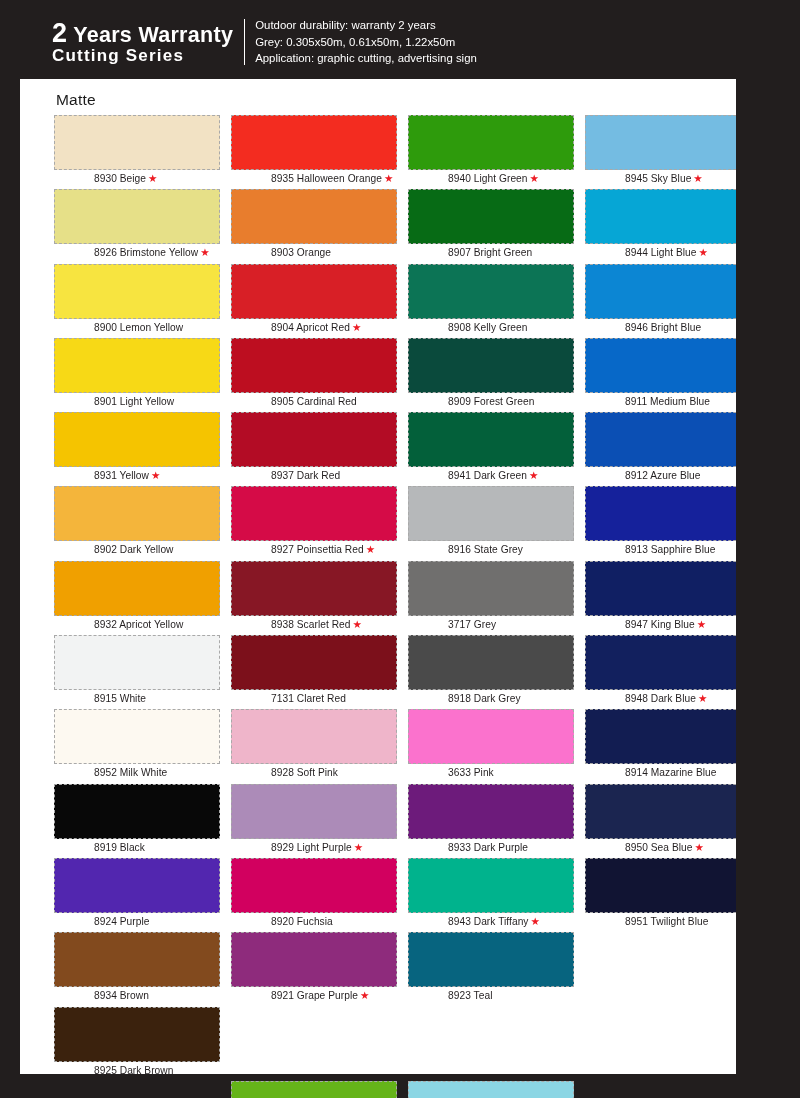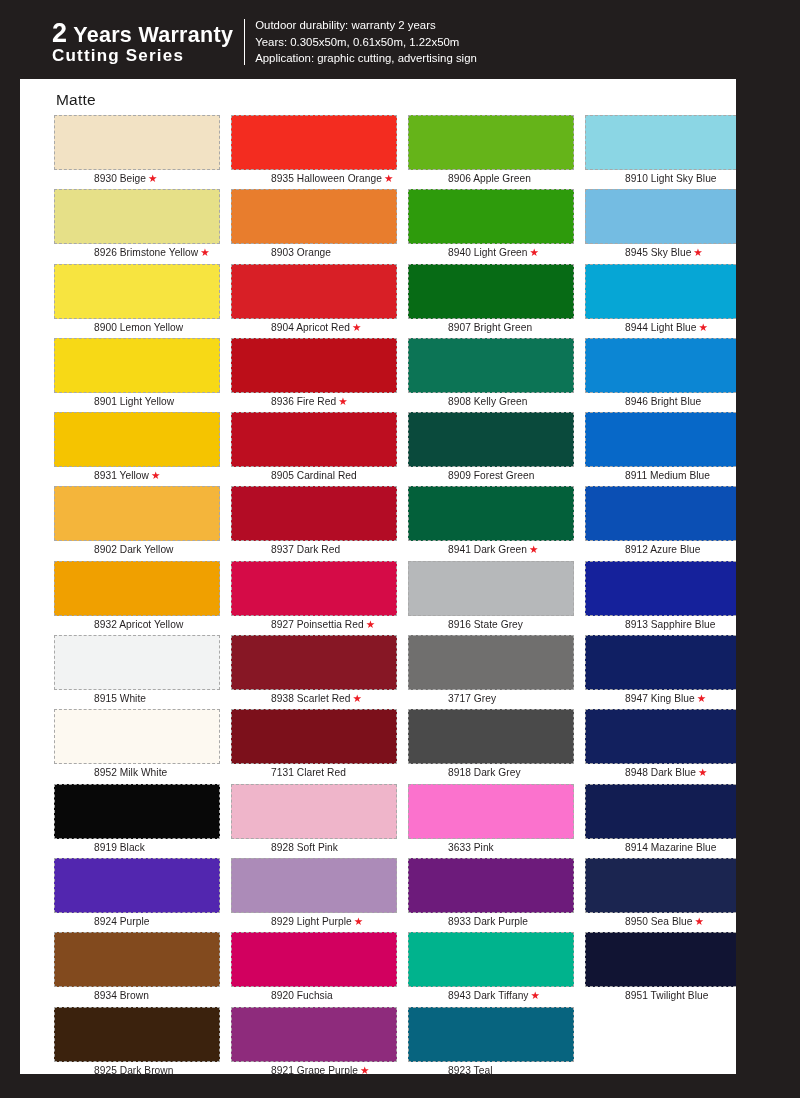--- a/index.html
+++ b/index.html
@@ -118,21 +118,21 @@
 <div class="page">
 
   <div class="header">
     <div class="header-title">
       <span class="line1"><span class="big">2</span><span> Years Warranty</span></span>
       <span class="line2">Cutting Series</span>
     </div>
     <div class="header-rule"></div>
     <div class="header-specs">
       <div>Outdoor durability: warranty 2 years</div>
-      <div>Years: 0.305x50m, 0.61x50m, 1.22x50m</div>
+      <div>Grey: 0.305x50m, 0.61x50m, 1.22x50m</div>
       <div>Application: graphic cutting, advertising sign</div>
     </div>
   </div>
 
   <div class="card">
     <div class="section-title">Matte</div>
     <div class="grid" id="swatch-grid">
         <div class="cell">
           <div class="chip" style="background: rgb(242, 226, 196);"></div>
           <div class="cell-label"><span>8930 Beige</span><span class="star">★</span></div>
@@ -192,24 +192,20 @@
         </div>
         <div class="cell">
           <div class="chip" style="background: rgb(232, 125, 45);"></div>
           <div class="cell-label"><span>8903 Orange</span></div>
         </div>
         <div class="cell">
           <div class="chip" style="background: rgb(216, 31, 38);"></div>
           <div class="cell-label"><span>8904 Apricot Red</span><span class="star">★</span></div>
         </div>
         <div class="cell">
-          <div class="chip" style="background: rgb(188, 14, 25);"></div>
-          <div class="cell-label"><span>8936 Fire Red</span><span class="star">★</span></div>
-        </div>
-        <div class="cell">
           <div class="chip" style="background: rgb(189, 14, 32);"></div>
           <div class="cell-label"><span>8905 Cardinal Red</span></div>
         </div>
         <div class="cell">
           <div class="chip" style="background: rgb(179, 12, 37);"></div>
           <div class="cell-label"><span>8937 Dark Red</span></div>
         </div>
         <div class="cell">
           <div class="chip" style="background: rgb(213, 11, 71);"></div>
           <div class="cell-label"><span>8927 Poinsettia Red</span><span class="star">★</span></div>

